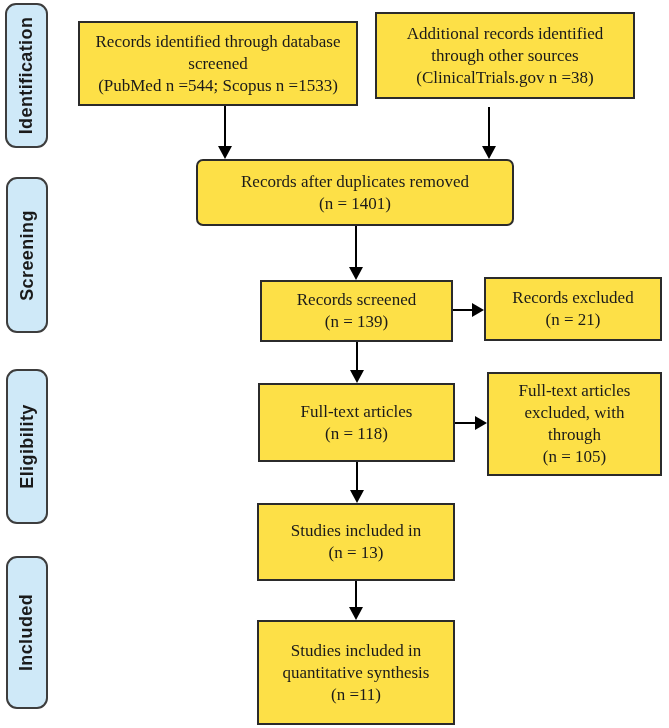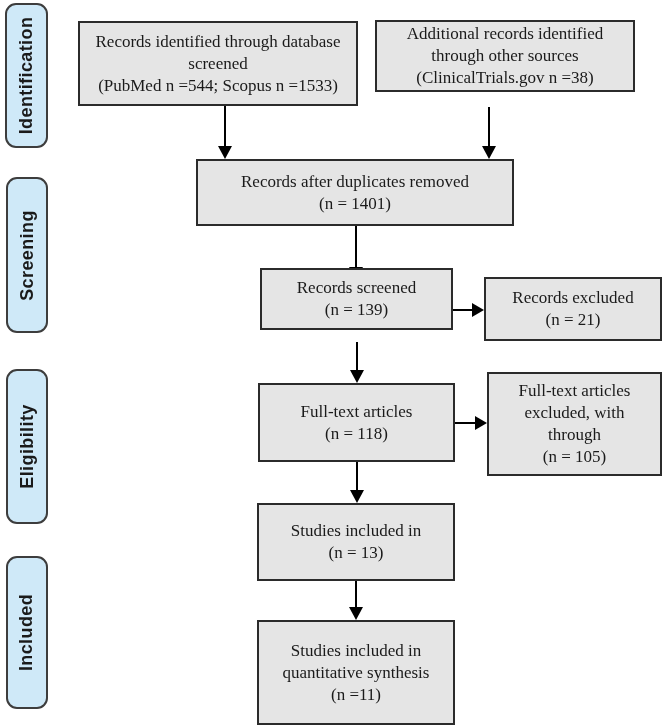--- a/index.html
+++ b/index.html
@@ -31,21 +31,21 @@
     transform:rotate(-90deg);
     white-space:nowrap;
     font-family:"Liberation Sans", sans-serif;
     font-weight:bold;
     font-size:18px;
     letter-spacing:0.4px;
     color:var(--text);
   }
   .fbox{
     position:absolute;
-    background:#e5e5e5;
+    background:#fde047;
     border:2px solid var(--box-border);
     box-sizing:border-box;
     display:flex;flex-direction:column;
     align-items:center;justify-content:center;
     text-align:center;
     font-size:17px;
     line-height:22px;
     color:var(--text);
     padding:2px 16px;
   }
@@ -103,32 +103,32 @@
   <div class="stage" style="left:6px;top:556px;width:42px;height:153px;">
     <span class="stage-text">Included</span>
   </div>
 
   <div class="fbox" style="left:78px;top:21px;width:280px;height:85px;">
     <div class="fline">Records identified through database</div>
     <div class="fline">screened</div>
     <div class="fline">(PubMed n =544; Scopus n =1533)</div>
   </div>
 
-  <div class="fbox" style="left:375px;top:20px;width:260px;height:72px;">
+  <div class="fbox" style="left:375px;top:12px;width:260px;height:87px;">
     <div class="fline">Additional records identified</div>
     <div class="fline">through other sources</div>
     <div class="fline">(ClinicalTrials.gov n =38)</div>
   </div>
 
-  <div class="fbox" style="left:196px;top:159px;width:318px;height:67px;">
+  <div class="fbox" style="left:196px;top:159px;width:318px;height:67px;border-radius:7px;">
     <div class="fline">Records after duplicates removed</div>
     <div class="fline">(n = 1401)</div>
   </div>
 
-  <div class="fbox" style="left:260px;top:268px;width:193px;height:62px;">
+  <div class="fbox" style="left:260px;top:280px;width:193px;height:62px;">
     <div class="fline">Records screened</div>
     <div class="fline">(n = 139)</div>
   </div>
 
   <div class="fbox" style="left:484px;top:277px;width:178px;height:64px;">
     <div class="fline">Records excluded</div>
     <div class="fline">(n = 21)</div>
   </div>
 
   <div class="fbox" style="left:258px;top:383px;width:197px;height:79px;">

